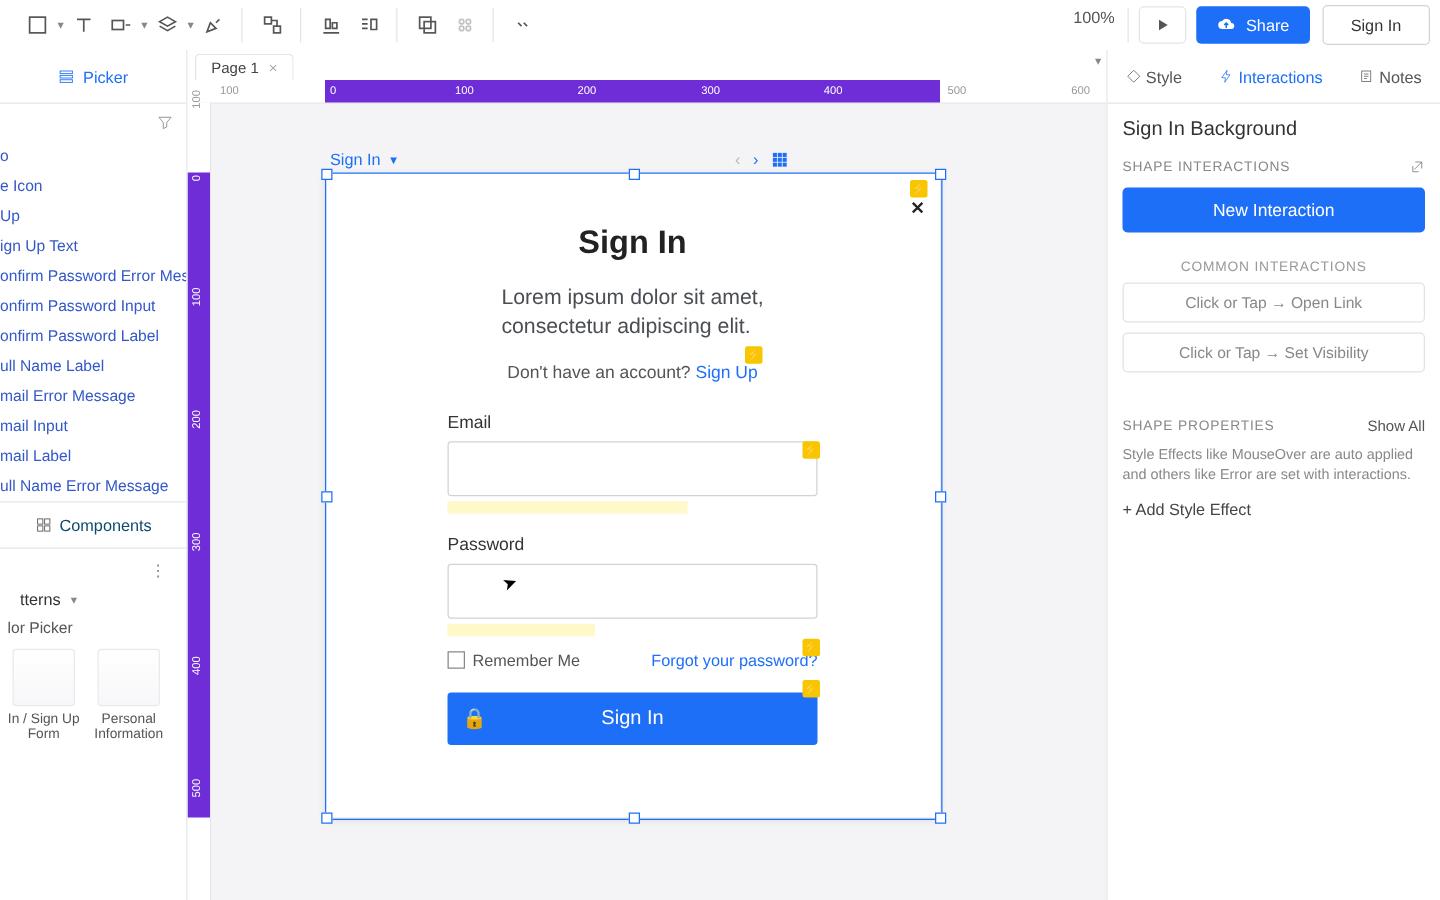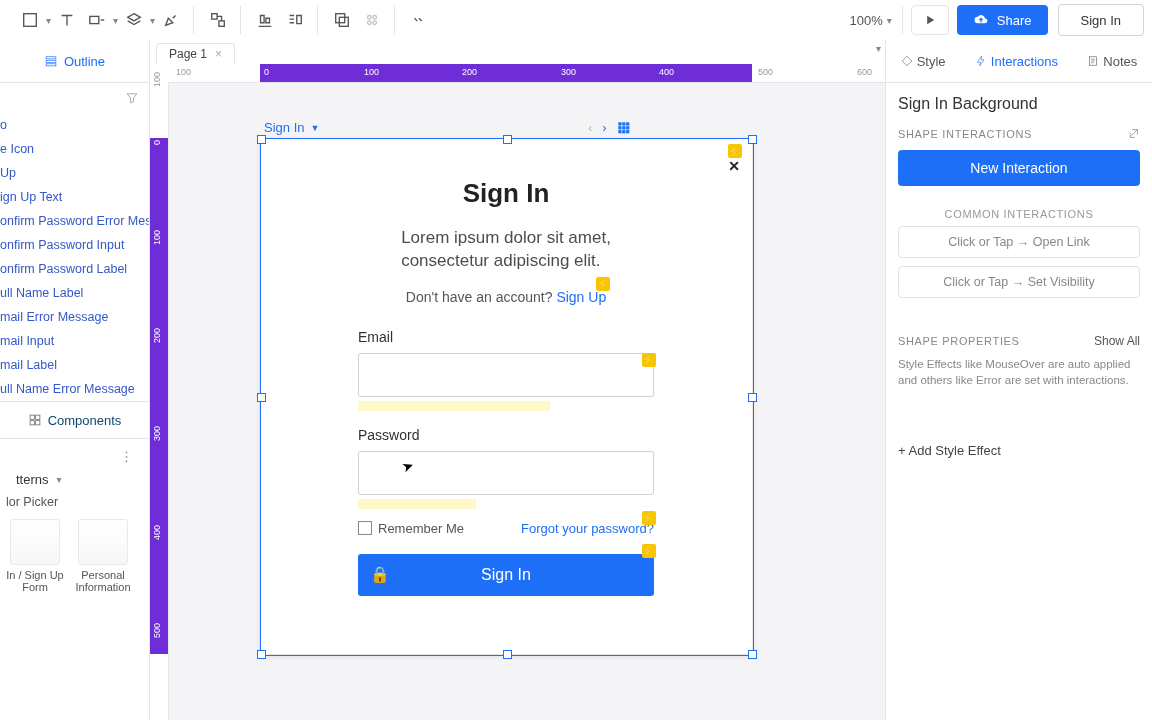--- a/index.html
+++ b/index.html
@@ -12,21 +12,21 @@
     --badge-yellow: #f8c600;
   }
   html,body { margin:0; padding:0; font-family:-apple-system,Helvetica,Arial,sans-serif; font-size:13px; color:var(--text-dark); background:#fff; width:1152px; height:720px; overflow:hidden;}
   
   .top-toolbar { height:40px; border-bottom:1px solid var(--panel-border); display:flex; align-items:center; padding:0 8px; gap:2px; }
   .tb-group { display:flex; align-items:center; gap:2px; padding:0 8px; border-right:1px solid var(--panel-border); height:28px;}
   .tb-icon { width:28px; height:28px; border-radius:4px; display:flex; align-items:center; justify-content:center; color:#555; cursor:pointer;}
   .tb-icon svg{ width:18px; height:18px; stroke:#555; fill:none; stroke-width:1.5;}
   .tb-icon.disabled{opacity:.35;}
   .tb-flex{flex:1;}
-  .zoom-select{display:flex; align-items:center; gap:4px; padding:0 10px; border-right:1px solid var(--panel-border); height:28px; color:#555;}
+  .zoom-select{display:flex; align-items:center; gap:16px; padding:0 10px; border-right:1px solid var(--panel-border); height:28px; color:#555;flex-direction:column;}
   .play-btn{width:36px;height:28px;border:1px solid var(--panel-border);border-radius:4px;display:flex;align-items:center;justify-content:center;color:#555;margin:0 6px;}
   .share-btn{height:30px;padding:0 16px;border-radius:4px;background:var(--primary-blue);color:#ffffff;display:flex;align-items:center;gap:8px;font-weight:500;}
   .signin-top{height:30px;padding:0 22px;border:1px solid #d0d3d7;border-radius:4px;color:#333;display:flex;align-items:center;margin-left:8px;}
   
   .workarea{position:absolute; top:40px; bottom:0; left:0; right:0; display:flex;}
   .left-panel{width:149px; border-right:1px solid var(--panel-border); display:flex; flex-direction:column; background:#fff; overflow:hidden;}
   .outline-tab{height:42px;display:flex;align-items:center;justify-content:center;gap:6px;color:var(--primary-blue);border-bottom:1px solid var(--panel-border);font-weight:500;}
   .outline-filter{height:30px;display:flex;align-items:center;justify-content:flex-end;padding:0 10px;color:#777;}
   .outline-tree{flex:0 0 auto; overflow:hidden;}
   .tree-item{height:24px;display:flex;align-items:center;padding:0 4px 0 0;color:#3358c8;font-size:12.5px;white-space:nowrap;}
@@ -82,21 +82,21 @@
   .rp-tab{display:flex;align-items:center;gap:4px;color:#555;}
   .rp-tab.active{color:var(--primary-blue);font-weight:500;}
   .sel-name{font-size:16px;padding:12px 0 8px;color:#333;}
   .section-head{display:flex;align-items:center;justify-content:space-between;font-size:11px;letter-spacing:.06em;color:#888;padding:6px 0;}
   .new-int-btn{height:36px;border-radius:4px;background:var(--primary-blue);color:#fff;display:flex;align-items:center;justify-content:center;font-size:14px;font-weight:500;margin:4px 0 16px;}
   .common-head{font-size:11px;letter-spacing:.06em;color:#999;text-align:center;padding:6px 0;}
   .ghost-btn{height:30px;border:1px solid #e0e2e6;border-radius:4px;color:#888;display:flex;align-items:center;justify-content:center;font-size:12.5px;margin-bottom:8px;}
   .props-head{display:flex;align-items:center;justify-content:space-between;margin-top:24px;padding:4px 0;}
   .props-head .t{font-size:11px;letter-spacing:.06em;color:#888;}
   .note{font-size:11.5px;color:#888;line-height:1.4;padding:4px 0 8px;}
-  .add-effect{font-size:13px;color:#444;padding:4px 0;margin-top:43px;}
+  .add-effect{font-size:13px;color:#444;padding:4px 0;}
   .scroll-arrow{position:absolute;right:4px;top:3px;color:#888;font-size:10px;}
 </style>
 </head>
 <body>
 
 <div class="top-toolbar">
   <div class="tb-group">
     <div class="tb-icon">
         <svg viewBox="0 0 20 20">
           <rect x="3" y="3" width="14" height="14"></rect>
@@ -193,21 +193,21 @@
 
 <div class="workarea">
 
   <div class="left-panel">
     <div class="outline-tab">
       <svg width="14" height="14" viewBox="0 0 20 20">
           <rect x="3" y="4" width="14" height="3" fill="none" stroke="#1d6ff7"></rect>
           <rect x="3" y="9" width="14" height="3" fill="none" stroke="#1d6ff7"></rect>
           <rect x="3" y="14" width="14" height="3" fill="none" stroke="#1d6ff7"></rect>
         </svg>
-      <span>Outline</span>
+      <span>Picker</span>
     </div>
     <div class="outline-filter">
       <svg width="14" height="14" viewBox="0 0 20 20">
           <path d="M3 4h14l-5 6v5l-4 2v-7z" fill="none" stroke="#888"></path>
         </svg>
     </div>
     <div class="outline-tree">
       <div class="tree-item">
           <span>o</span>
         </div>

